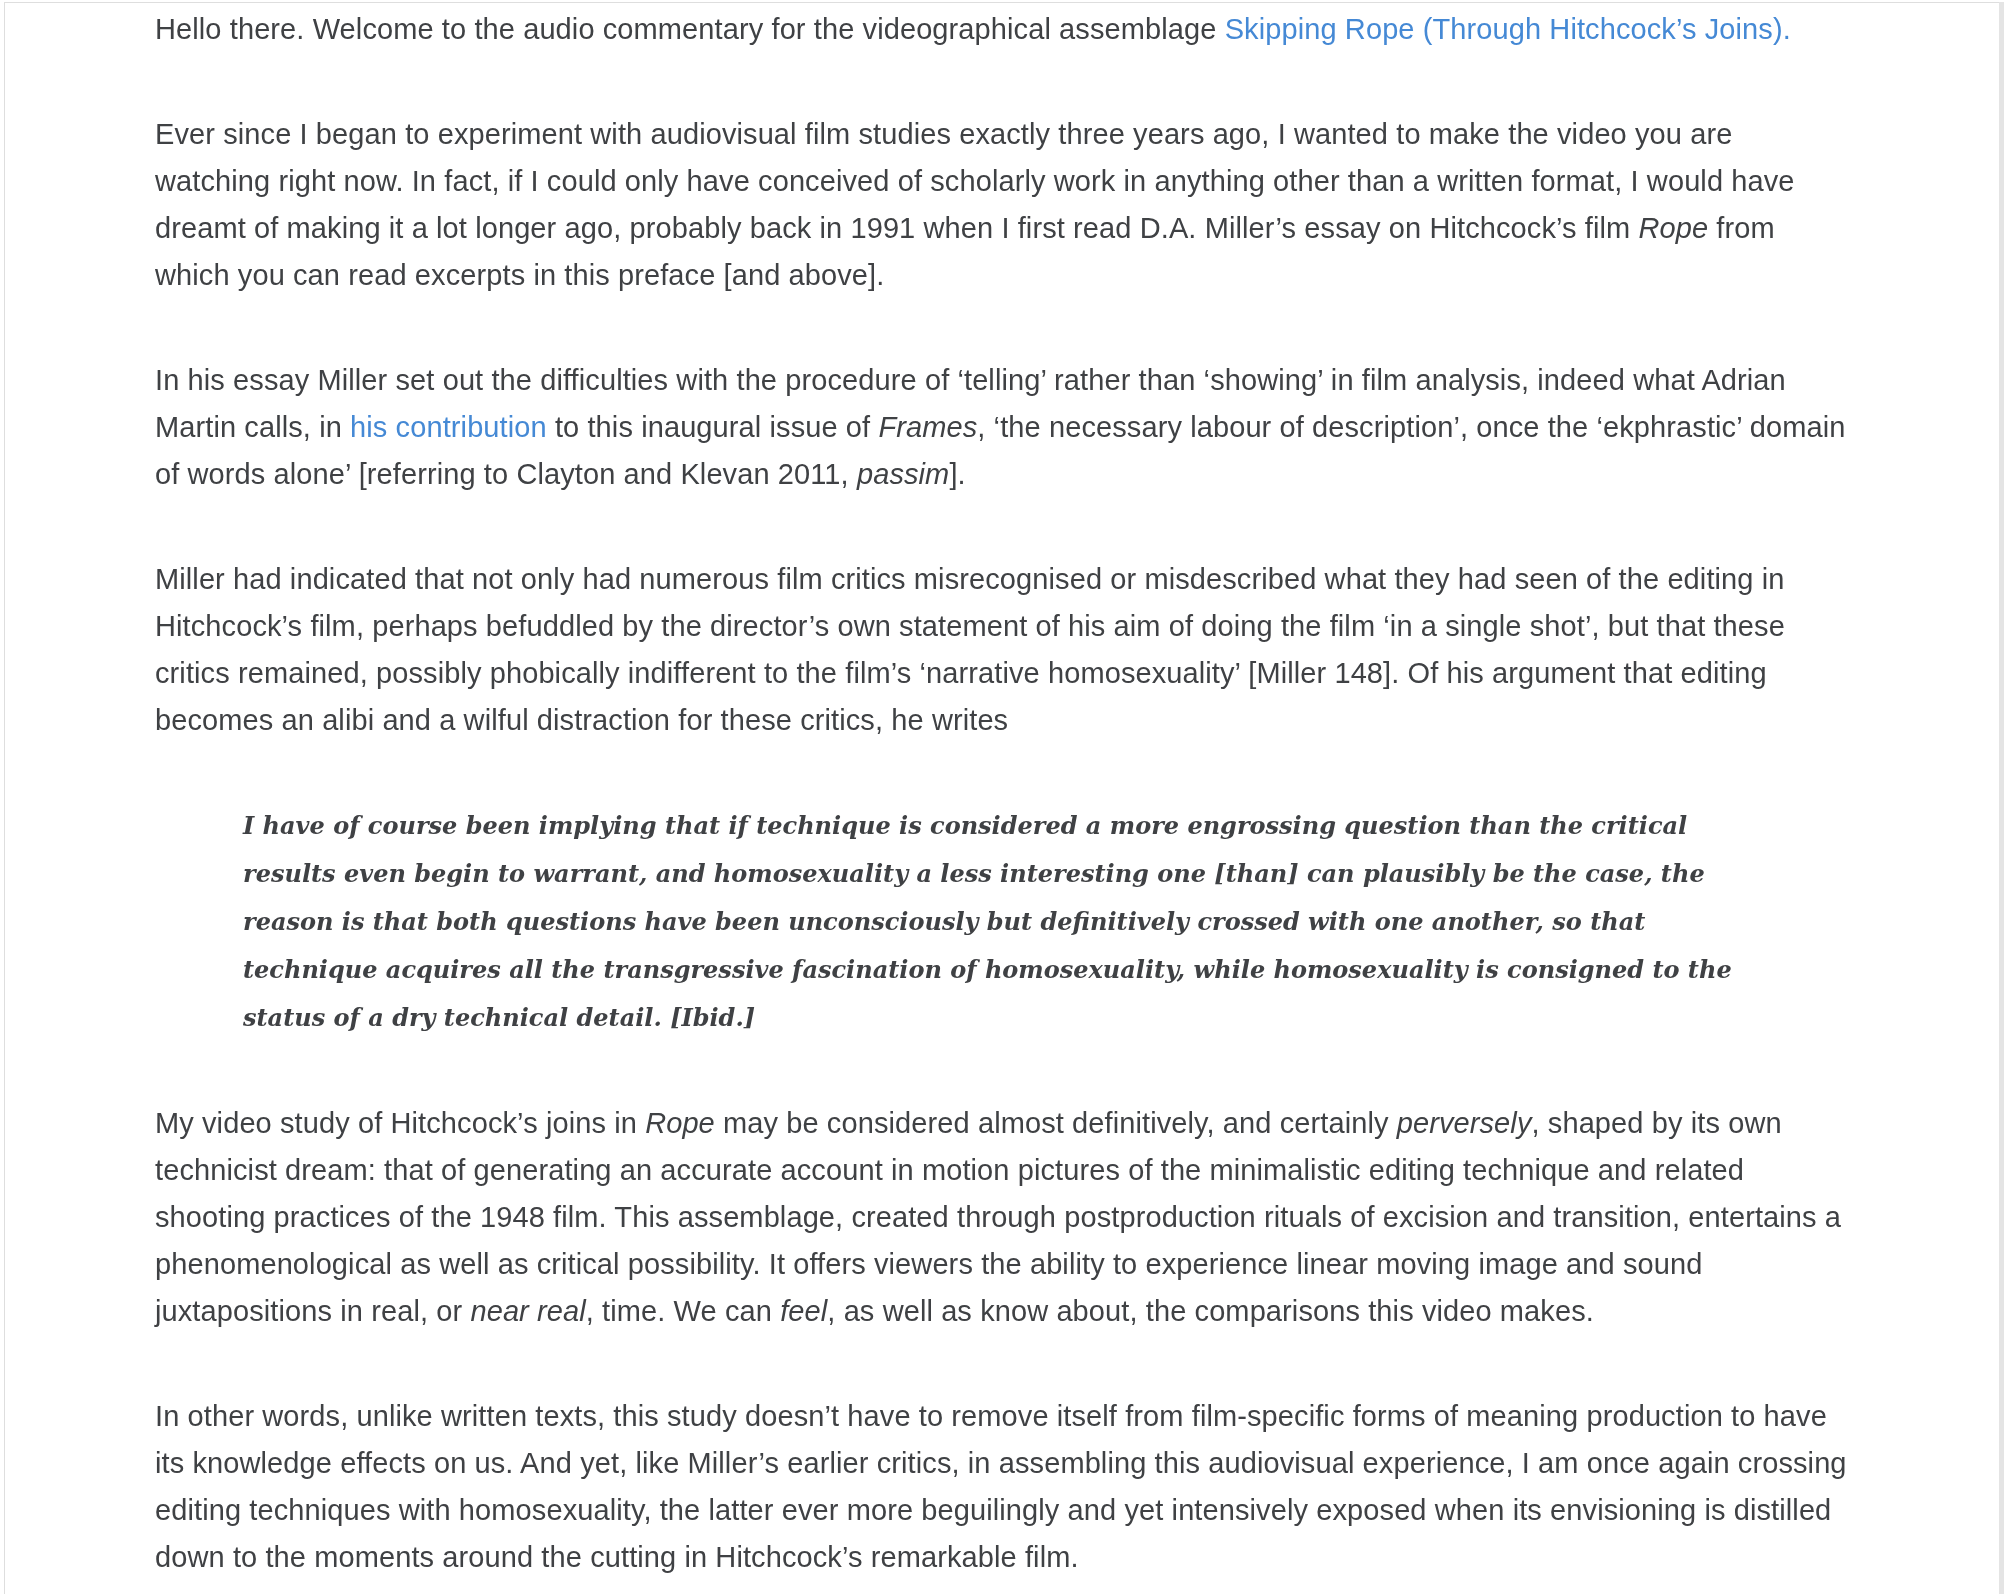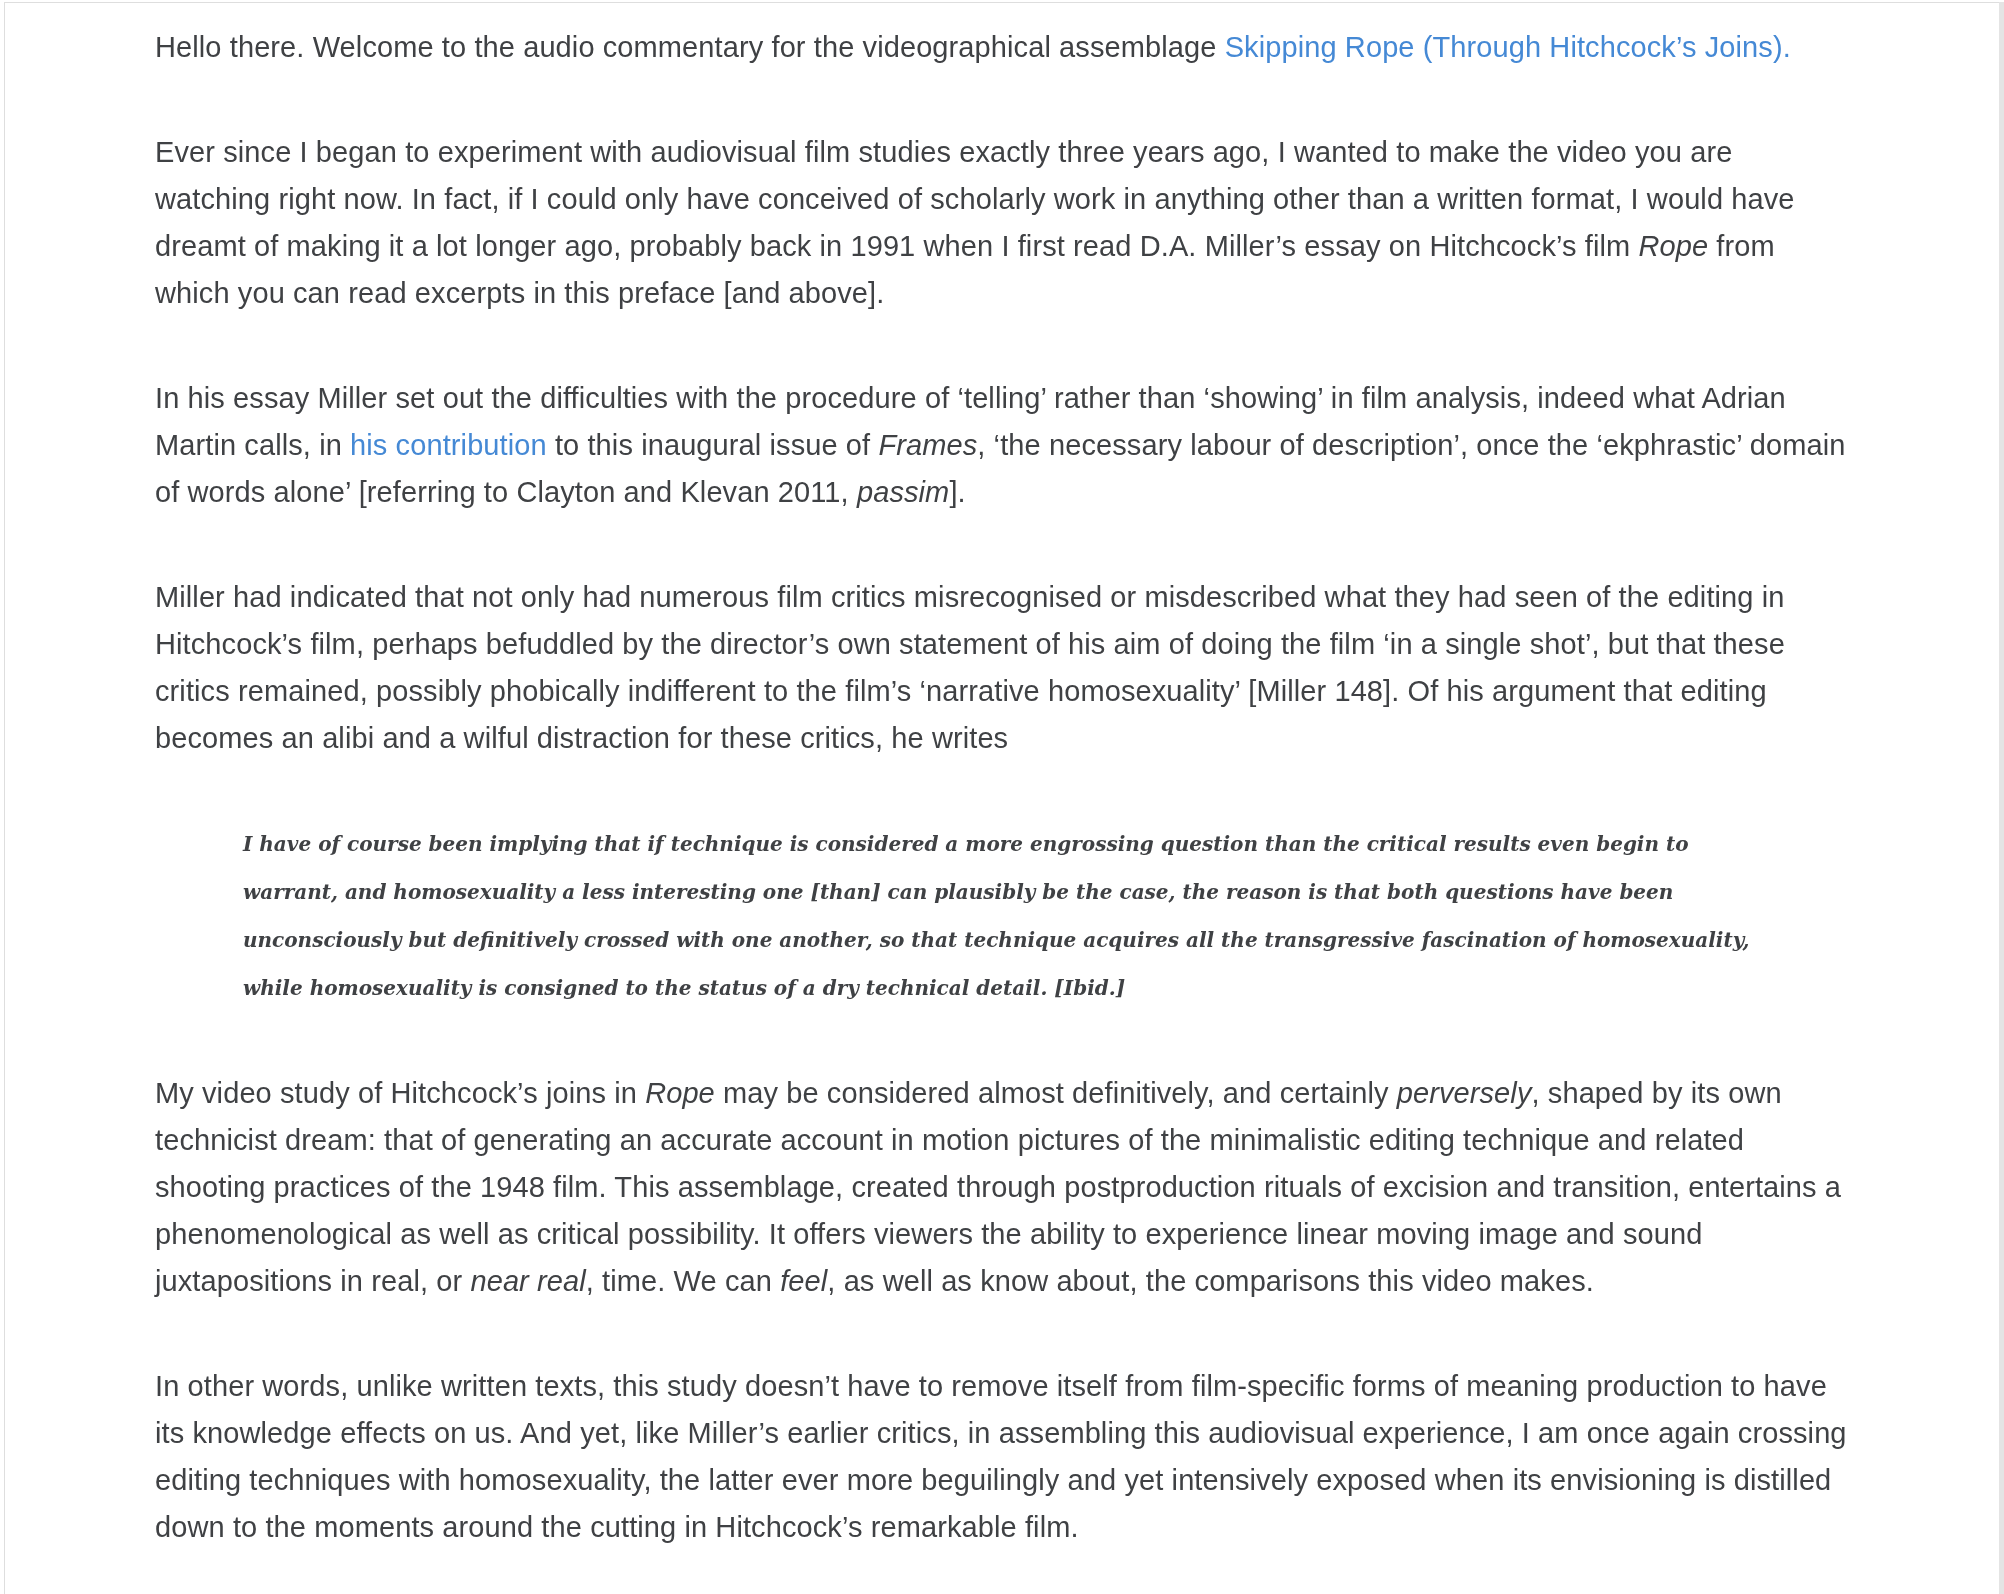--- a/index.html
+++ b/index.html
@@ -38,28 +38,28 @@
   }
   .content p {
     font-size: 29px;
     line-height: 47px;
     font-weight: 400;
     color: var(--text, #3f4144);
     margin: 58px 0;
     letter-spacing: 0.1px;
   }
   .content p:first-child {
-    margin-top: 21px;
+    margin-top: 3px;
   }
   .content blockquote {
     margin: 56px 80px 56px 88px;
     font-family: "DejaVu Serif", serif;
     font-style: italic;
     font-weight: 700;
-    font-size: 20px;
+    font-size: 24px;
     line-height: 48px;
     color: var(--text, #3f4144);
   }
   .content a.link {
     color: var(--link, #4589d5);
     text-decoration: none;
     cursor: pointer;
   }
   em {
   }

